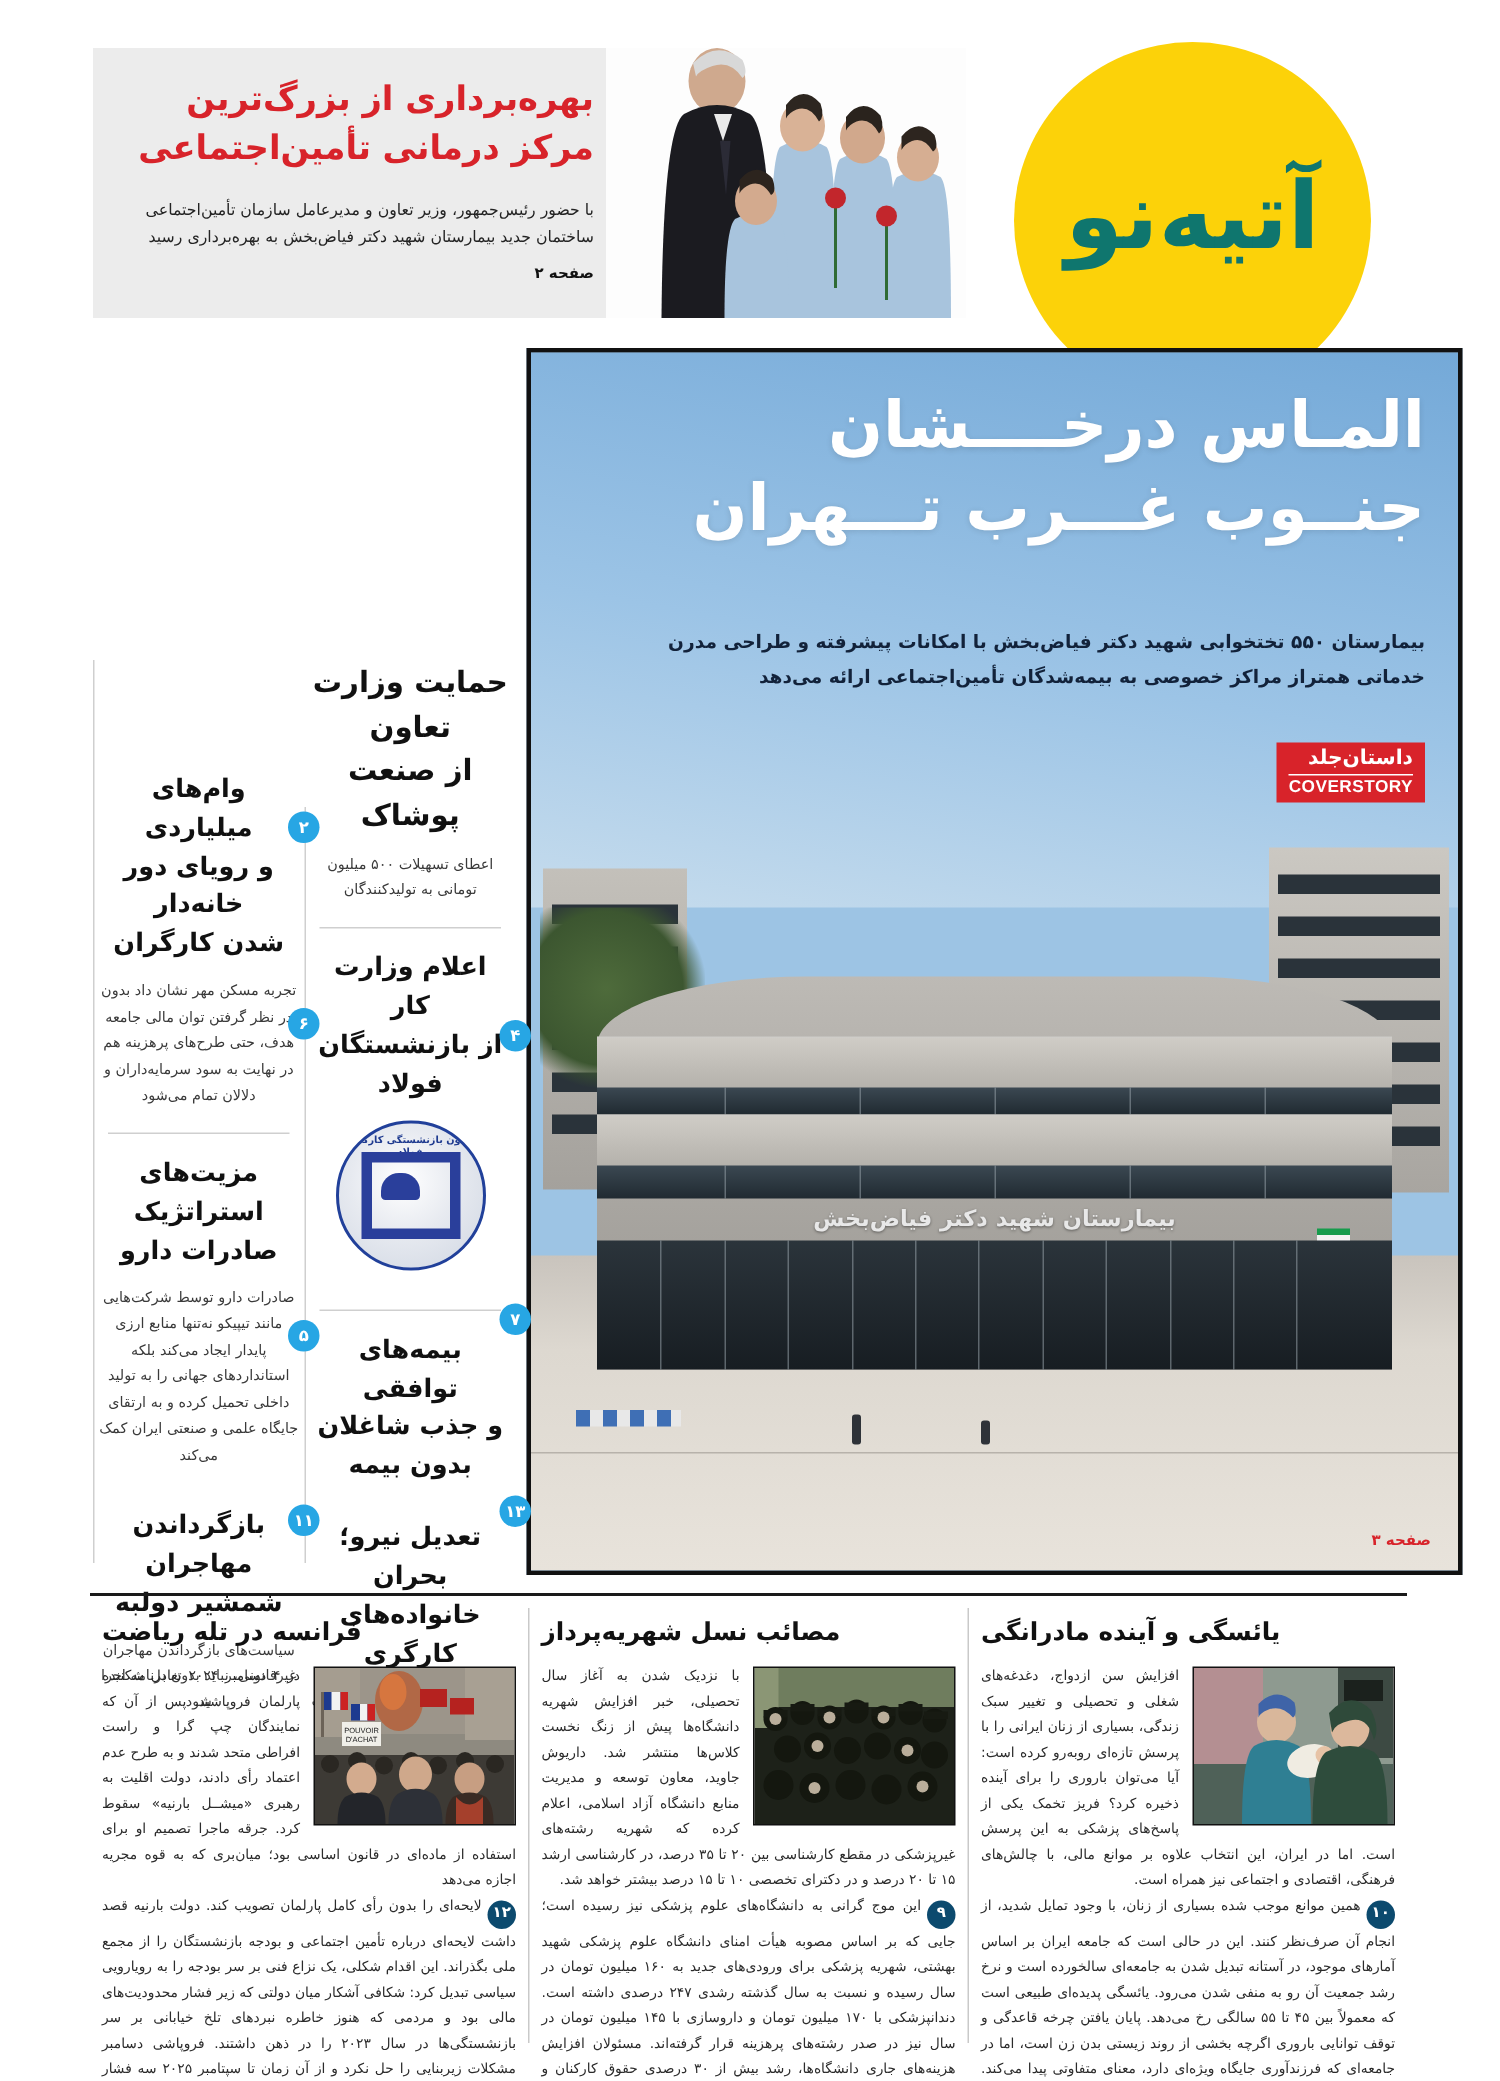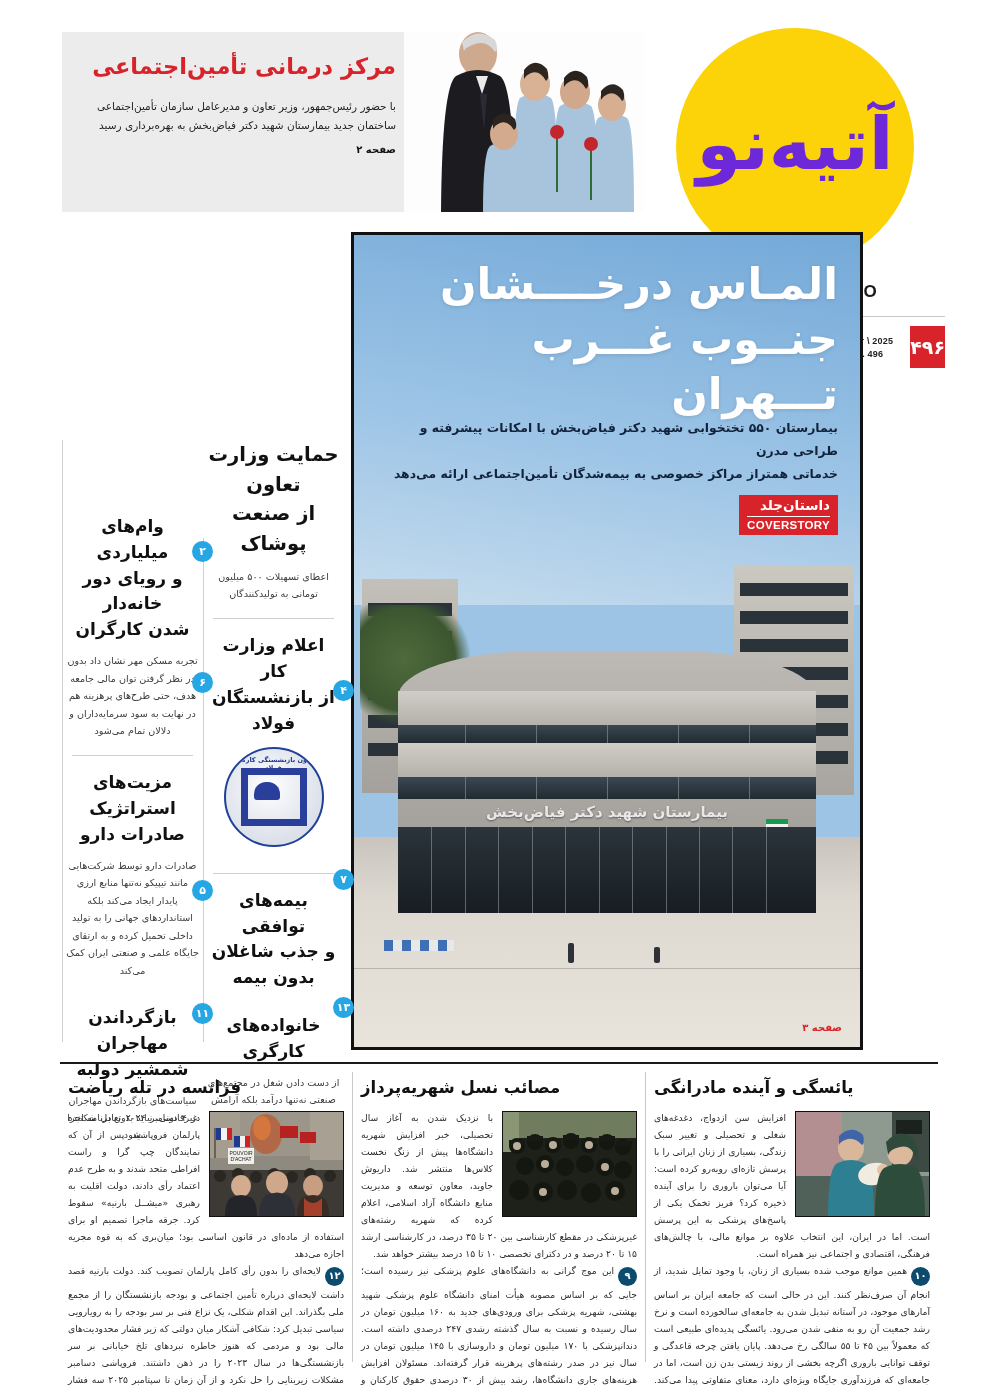--- a/index.html
+++ b/index.html
@@ -47,23 +47,23 @@
     border-radius: 50%;
     background: #FCD209;
     position: relative;
     overflow: hidden;
   }
   .logo-script {
     position: absolute;
     top: 50%; left: 50%;
     transform: translate(-50%, -54%);
     font-family: "DejaVu Sans", "Liberation Sans", sans-serif;
-    font-size: 72px;
-    font-weight: 700;
-    color: #6d28d9;
+    font-size: 62px;
+    font-weight: 700;
+    color: #0f766e;
     letter-spacing: -4px;
     white-space: nowrap;
     line-height: 1;
   }
   .logo-latin {
     margin-top: 16px;
     font-family: "Liberation Sans", sans-serif;
     font-size: 17px;
     font-weight: 700;
     letter-spacing: 11px;
@@ -165,21 +165,21 @@
     font-size: 10px;
     font-weight: 700;
     color: #111;
   }
 
   
   .cover {
     position: absolute;
     top: 232px;
     left: 351px;
-    width: 512px;
+    width: 624px;
     height: 818px;
     border: 3px solid #111;
     background: #9dc4e4;
     overflow: hidden;
     box-sizing: border-box;
   }
   .cover-sky {
     position: absolute;
     top: 0; left: 0; right: 0;
     height: 370px;
@@ -579,20 +579,21 @@
           <g>
             <rect x="152" y="120" width="2" height="58" fill="#2f6b34"></rect>
             <circle cx="153" cy="118" r="7" fill="#c2262c"></circle>
             <rect x="186" y="132" width="2" height="54" fill="#2f6b34"></rect>
             <circle cx="187" cy="130" r="7" fill="#c2262c"></circle>
           </g>
         </svg>
       </div>
       <div class="banner-text">
         <div class="banner-head">
+          <div>بهره‌برداری از بزرگ‌ترین</div>
           <div>مرکز درمانی تأمین‌اجتماعی</div>
         </div>
         <div class="banner-sub">با حضور رئیس‌جمهور، وزیر تعاون و مدیرعامل سازمان تأمین‌اجتماعی ساختمان جدید بیمارستان شهید دکتر فیاض‌بخش به بهره‌برداری رسید</div>
         <div class="banner-page">صفحه ۲</div>
       </div>
     </div>
 
     <div class="cover">
       <div class="cover-sky"></div>
 
@@ -711,20 +712,21 @@
         <div class="brief">
           <div class="brief-title">
             <div>بیمه‌های توافقی</div>
             <div>و جذب شاغلان</div>
             <div>بدون بیمه</div>
           </div>
         </div>
 
         <div class="brief" style="margin-top:22px">
           <div class="brief-title">
+            <div>تعدیل نیرو؛ بحران</div>
             <div>خانواده‌های</div>
             <div>کارگری</div>
           </div>
           <div class="brief-body">از دست دادن شغل در مجتمع‌های صنعتی نه‌تنها درآمد بلکه آرامش روانی و سرمایه آینده فرزندان را تهدید می‌کند</div>
         </div>
       </div>
 
       <div class="brief-col col-left">
         <div class="col-divider divider-b"></div>
 

